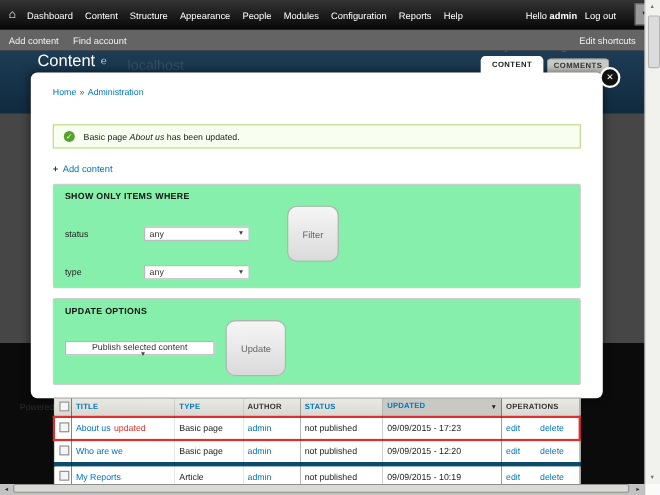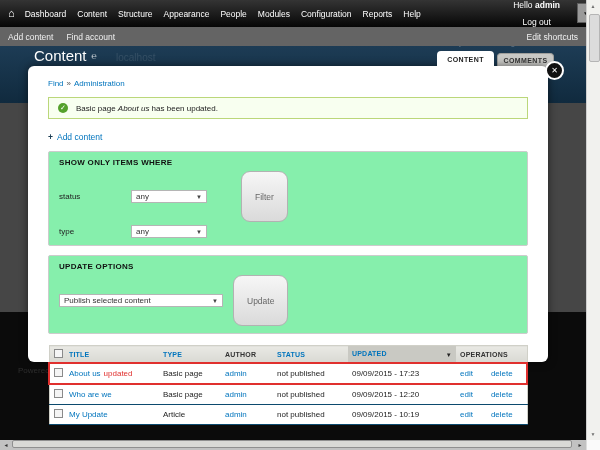--- a/index.html
+++ b/index.html
@@ -11,36 +11,36 @@
            background:linear-gradient(180deg,#1d3c55,#102a3e);}
   .bg-gray{position:absolute;left:0;top:103px;width:586px;height:209px;background:#464646;}
   .bg-black{position:absolute;left:0;top:312px;width:586px;height:128px;background:#0b0b0b;}
 
   
   .toolbar{position:absolute;left:0;top:0;width:586px;height:27px;z-index:8;
            background:linear-gradient(#343434,#060606);display:flex;align-items:center;
            color:#fff;font-size:8.5px;padding-left:8px;box-sizing:border-box;}
   .toolbar .home{font-size:11px;margin-right:10px;line-height:1;}
   .toolbar .mitem{margin-right:11px;cursor:default;white-space:nowrap;}
-  .toolbar-right{margin-left:auto;display:flex;align-items:center;gap:7px;padding-right:26px;flex-direction:column;}
+  .toolbar-right{margin-left:auto;display:flex;align-items:center;gap:7px;padding-right:26px;}
   .toolbar-right b{font-weight:bold;}
   .tb-toggle{position:absolute;right:6px;top:3px;width:15px;height:18px;background:#9a9a9a;
              border:1px solid #5e5e5e;color:#1c1c1c;font-size:5px;display:flex;
              align-items:center;justify-content:center;z-index:9;}
 
   
   .shortcuts{position:absolute;left:0;top:27px;width:586px;height:19px;background:#646464;
              color:#f1f1f1;font-size:8.5px;display:flex;align-items:center;
              padding:0 8px;box-sizing:border-box;z-index:8;gap:13px;}
   .shortcuts .right{margin-left:auto;}
 
   
   .site-title{position:absolute;left:34px;top:47px;color:#fff;font-size:15px;z-index:2;}
   .site-title .mark{font-size:9px;color:rgba(255,255,255,.75);margin-left:5px;vertical-align:2px;}
-  .site-name{position:absolute;left:116px;top:52px;font-size:10px;color:rgba(255,255,255,.11);z-index:1;}
+  .site-name{position:absolute;left:116px;top:52px;font-size:13px;color:rgba(255,255,255,.11);z-index:1;}
   .account-links{position:absolute;left:452px;top:38px;font-size:8px;color:rgba(255,255,255,.30);z-index:1;white-space:pre;}
   .powered{position:absolute;left:18px;top:366px;font-size:8px;color:#2e2e2e;z-index:2;}
 
   
   .tab{position:absolute;border-radius:4px 4px 0 0;display:flex;align-items:center;
        justify-content:center;font-size:7px;font-weight:bold;letter-spacing:.4px;cursor:default;}
   .tab-content{left:437px;top:51px;width:57px;height:16px;background:#fff;color:#222;z-index:6;}
   .tab-comments{left:497px;top:53px;width:57px;height:14px;background:#c9c9c6;color:#333;z-index:3;
                 border:1px solid #9f9f9c;border-bottom:none;box-sizing:border-box;}
 
@@ -49,54 +49,54 @@
          border-radius:6px;z-index:4;padding:0 20px;box-sizing:border-box;
          box-shadow:0 0 8px rgba(0,0,0,.55);}
   .close-btn{position:absolute;left:545px;top:61px;width:15px;height:15px;border-radius:50%;
              background:#111;border:2px solid #fff;color:#fff;font-size:8px;line-height:1;
              display:flex;align-items:center;justify-content:center;z-index:7;cursor:pointer;}
 
   .crumbs{padding-top:13px;font-size:8px;color:#444;}
   .crumbs a{color:#0074bd;text-decoration:none;cursor:pointer;}
   .crumbs .sep{margin:0 3px;color:#555;}
 
-  .status-msg{margin-top:9px;height:20px;border:1px solid #bbd77a;background:#f8fff0;
+  .status-msg{margin-top:25px;height:20px;border:1px solid #bbd77a;background:#f8fff0;
               display:flex;align-items:center;gap:8px;padding:0 9px;font-size:8px;color:#222;}
   .check{width:10px;height:10px;border-radius:50%;background:#55a12c;color:#fff;font-size:7px;
          display:flex;align-items:center;justify-content:center;flex:0 0 auto;}
   .status-msg em{font-style:italic;}
 
   .add-content{margin-top:13px;font-size:8.5px;}
   .add-content .plus{color:#1b3d53;font-weight:bold;margin-right:4px;}
   .add-content a{color:#0074bd;text-decoration:none;cursor:pointer;}
 
   .box{margin-top:9px;border:1px solid #ccc;border-radius:2px;padding:6px 10px 7px;background:#86efac;}
   .box h3{margin:0 0 4px 0;font-size:8px;font-weight:bold;color:#111;letter-spacing:.3px;}
   .form-row{display:flex;align-items:center;margin-top:3px;font-size:8px;}
   .form-row .lbl{width:72px;color:#222;}
   .sel{height:13px;border:1px solid #b5b5b5;background:#fff;display:flex;align-items:center;
        justify-content:space-between;padding:0 4px;font-size:8px;color:#333;box-sizing:border-box;cursor:pointer;}
   .sel .arrow{font-size:6px;color:#444;margin-left:6px;}
-  .sel.narrow{width:76px;}
-  .sel.wide{width:164px;}
+  .sel.narrow{width:96px;}
+  .sel.wide{width:136px;flex-direction:column;}
   .btn{height:15px;padding:17px 13px;border-radius:9px;border:1px solid #b2b2b2;
        background:linear-gradient(#f6f6f6,#dadada);color:#666;font-size:8.5px;
        display:inline-flex;align-items:center;cursor:pointer;}
   .btn.filter{margin-left:34px;}
   .btn.update{margin-left:10px;}
 
   table.content{margin-top:11px;width:100%;border-collapse:collapse;table-layout:fixed;
                 font-size:8px;border:1px solid #d0d0c8;}
   table.content th{background:linear-gradient(#e9e9e4,#d9d9d3);border-bottom:1px solid #bebfb9;
                    height:16px;text-align:left;font-size:7px;font-weight:bold;padding:0 4px;
                    color:#333;letter-spacing:.2px;white-space:nowrap;overflow:hidden;}
   table.content th.sortable{color:#0074bd;cursor:pointer;}
   table.content th.active{background:#c9c9c3;}
   .sort-arrow{float:right;font-size:6px;color:#222;margin-top:2px;}
-  table.content td{height:19px;border-bottom:1px solid #0c4a6e;padding:0 4px;color:#222;
+  table.content td{height:19px;border-bottom:4px solid #0c4a6e;padding:0 4px;color:#222;
                    background:#fff;white-space:nowrap;overflow:hidden;}
   tr.highlight td{border-top:2px solid #e0302e;border-bottom:2px solid #e0302e;}
   tr.highlight td:first-child{border-left:2px solid #e0302e;}
   tr.highlight td:last-child{border-right:2px solid #e0302e;}
   .lnk{color:#0074bd;text-decoration:none;cursor:pointer;}
   .marker{color:#e0302e;margin-left:3px;}
   .cb{width:7px;height:7px;border:1px solid #8a8a8a;background:#f5f5f5;display:inline-block;cursor:pointer;}
   .ops a{margin-right:18px;}
 
   
@@ -154,21 +154,21 @@
 </div>
 <div class="powered">Powered by Drupal</div>
 
 <div class="tab tab-comments">COMMENTS</div>
 <div class="tab tab-content">CONTENT</div>
 <div class="close-btn">✕</div>
 
 <div class="modal">
 
   <div class="crumbs">
-    <a>Find</a><span class="sep">»</span><a>Administration</a>
+    <a>Home</a><span class="sep">»</span><a>Administration</a>
   </div>
 
   <div class="status-msg">
     <span class="check">✓</span>
     <span><span>Basic page </span><em>About us</em><span> has been updated.</span></span>
   </div>
 
   <div class="add-content">
     <span class="plus">+</span><a>Add content</a>
   </div>
@@ -238,21 +238,21 @@
         <td><span class="cb"></span></td>
         <td><a class="lnk">Who are we</a></td>
         <td>Basic page</td>
         <td><a class="lnk">admin</a></td>
         <td>not published</td>
         <td>09/09/2015 - 12:20</td>
         <td class="ops"><a class="lnk">edit</a><a class="lnk">delete</a></td>
       </tr>
       <tr>
         <td><span class="cb"></span></td>
-        <td><a class="lnk">My Update</a></td>
+        <td><a class="lnk">My Reports</a></td>
         <td>Article</td>
         <td><a class="lnk">admin</a></td>
         <td>not published</td>
         <td>09/09/2015 - 10:19</td>
         <td class="ops"><a class="lnk">edit</a><a class="lnk">delete</a></td>
       </tr>
     </tbody>
   </table>
 </div>
 

